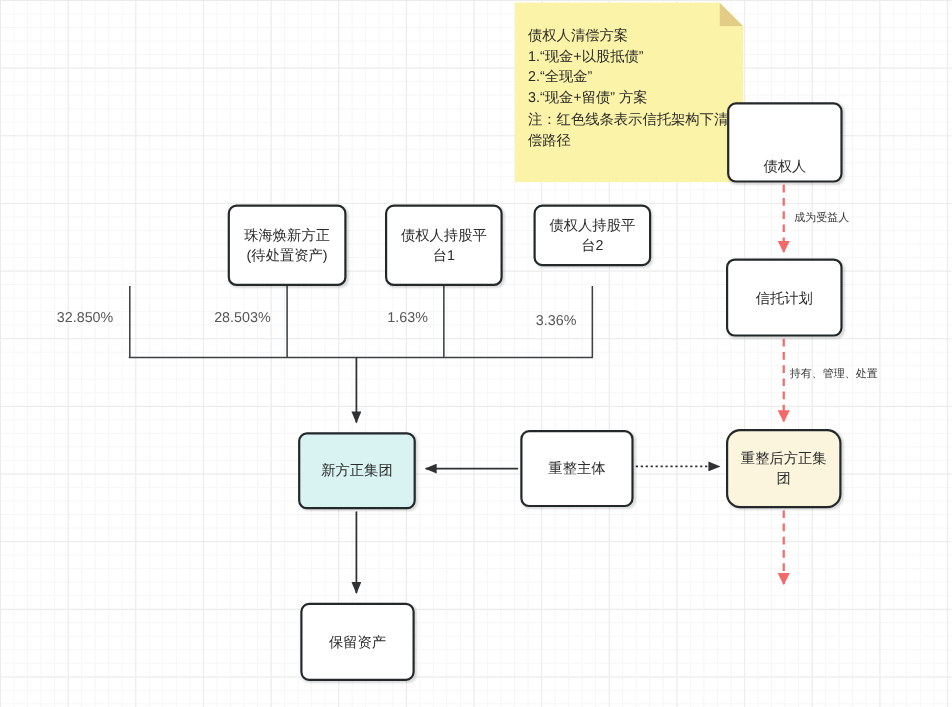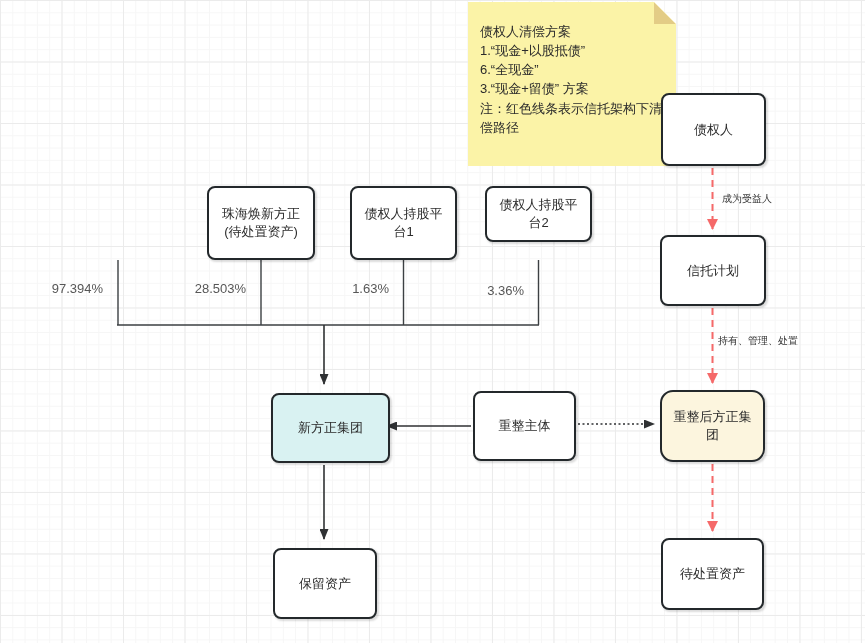--- a/index.html
+++ b/index.html
@@ -68,56 +68,53 @@
     <line x1="324" y1="465" x2="324" y2="539" stroke="#2F3133" stroke-width="1.6" marker-end="url(#arrowBlack)"></line>
 
     <line x1="712.5" y1="168" x2="712.5" y2="229" stroke="#F56969" stroke-width="2" stroke-dasharray="7 5" marker-end="url(#arrowRed)"></line>
     <line x1="712.5" y1="308" x2="712.5" y2="383" stroke="#F56969" stroke-width="2" stroke-dasharray="7 5" marker-end="url(#arrowRed)"></line>
     <line x1="712.5" y1="464" x2="712.5" y2="531" stroke="#F56969" stroke-width="2" stroke-dasharray="7 5" marker-end="url(#arrowRed)"></line>
   </svg>
 
   <div class="note">
     <div>债权人清偿方案</div>
     <div>1.“现金+以股抵债”</div>
-    <div>6.“全现金”</div>
+    <div>2.“全现金”</div>
     <div>3.“现金+留债” 方案</div>
     <div class="note-footnote">注：红色线条表示信托架构下清偿路径</div>
     <div class="note-fold"></div>
   </div>
 
-  <div class="shape" style="left:661px;top:93px;width:105px;height:73px;">
+  <div class="shape" style="left:661px;top:93px;width:105px;height:73px;justify-content:flex-end;">
     <span>债权人</span>
   </div>
   <div class="shape" style="left:660px;top:235px;width:106px;height:71px;">
     <span>信托计划</span>
   </div>
   <div class="shape fill-cream" style="left:660px;top:390px;width:105px;height:72px;border-radius:13px;">
     <span>重整后方正集团</span>
-  </div>
-  <div class="shape" style="left:661px;top:538px;width:103px;height:72px;">
-    <span>待处置资产</span>
   </div>
 
   <div class="shape" style="left:207px;top:186px;width:108px;height:74px;text-align:right;">
     <span>珠海焕新方正</span>
     <span>(待处置资产)</span>
   </div>
   <div class="shape" style="left:350px;top:186px;width:107px;height:74px;">
     <span>债权人持股平台1</span>
   </div>
   <div class="shape" style="left:485px;top:186px;width:107px;height:56px;">
     <span>债权人持股平台2</span>
   </div>
 
-  <div class="pct" style="left:13px;top:281px;">97.394%</div>
+  <div class="pct" style="left:13px;top:281px;">32.850%</div>
   <div class="pct" style="left:156px;top:281px;">28.503%</div>
   <div class="pct" style="left:299px;top:281px;">1.63%</div>
   <div class="pct" style="left:434px;top:283px;">3.36%</div>
 
-  <div class="shape fill-teal" style="left:271px;top:393px;width:119px;height:70px;">
+  <div class="shape fill-teal" style="left:271px;top:393px;width:107px;height:70px;">
     <span>新方正集团</span>
   </div>
   <div class="shape" style="left:473px;top:391px;width:103px;height:70px;">
     <span>重整主体</span>
   </div>
 
   <div class="shape" style="left:273px;top:548px;width:104px;height:71px;">
     <span>保留资产</span>
   </div>
 

